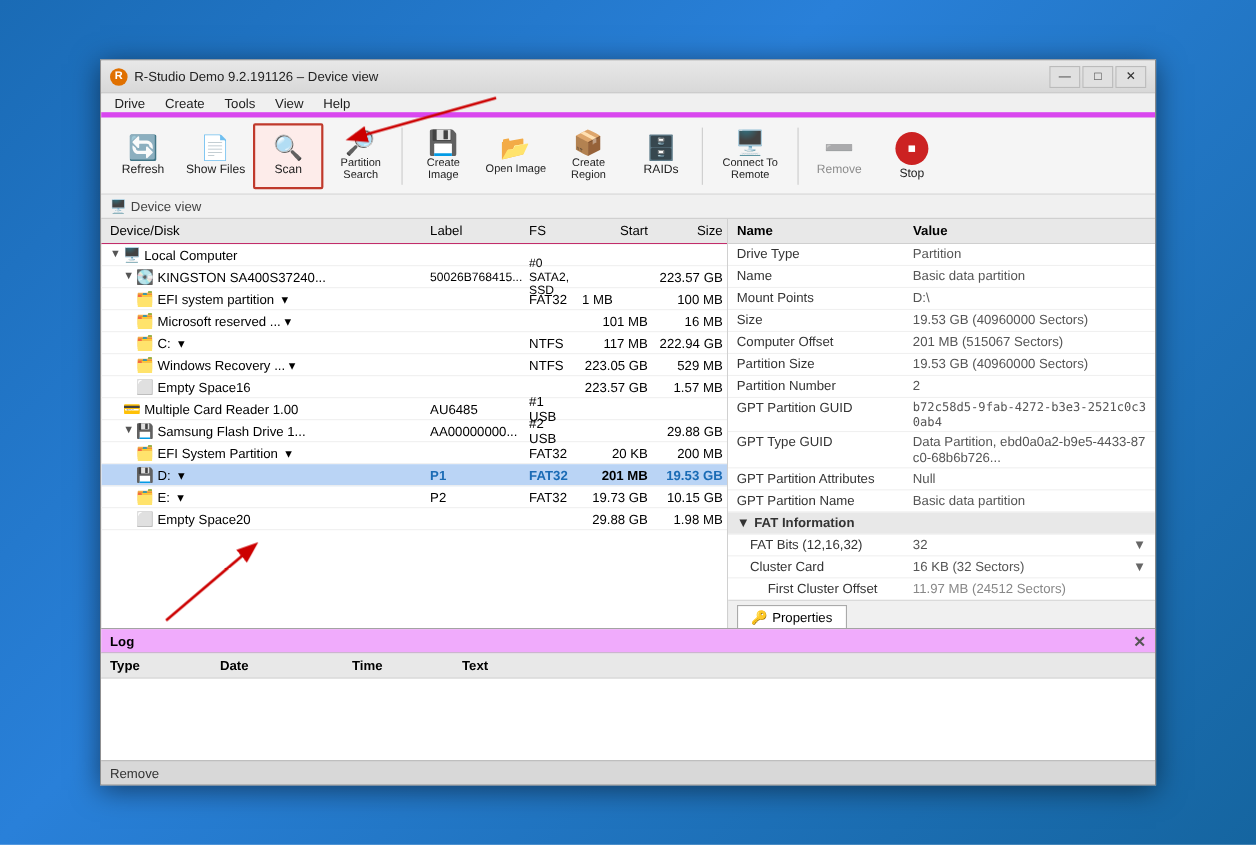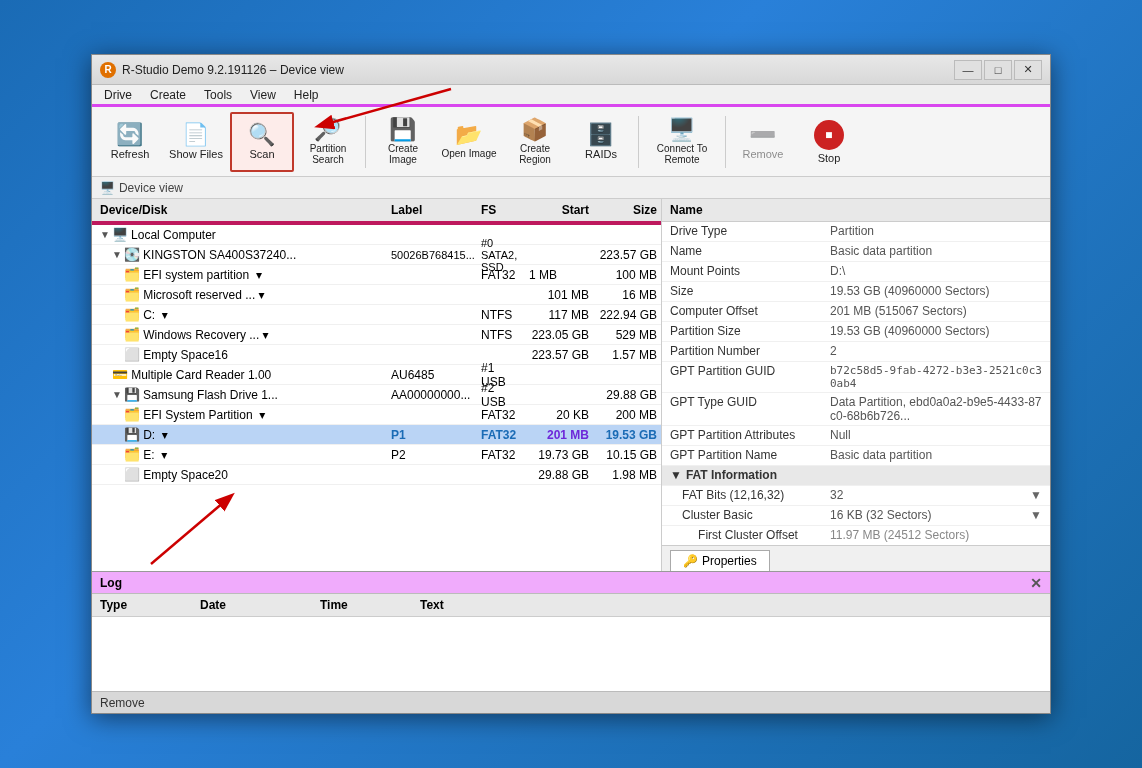--- a/index.html
+++ b/index.html
@@ -54,21 +54,21 @@
       cursor: pointer;
       display: flex; align-items: center; justify-content: center;
       color: #333;
     }
     .menu-bar {
       background: #f0f0f0;
       height: 22px;
       display: flex;
       align-items: center;
       padding: 0 4px;
-      border-bottom: 3px solid #d946ef;
+      border-bottom: 5px solid #d946ef;
       gap: 2px;
     }
     .menu-item {
       padding: 2px 8px;
       cursor: pointer;
       font-size: 12px;
       color: #222;
     }
     .toolbar {
       background: #f5f5f5;
@@ -134,22 +134,22 @@
     }
     .right-panel {
       flex: 1;
       display: flex;
       flex-direction: column;
       overflow: hidden;
     }
     .table-header {
       display: flex;
       background: #e8e8e8;
-      border-bottom: 4px solid #be185d;
-      font-weight: bold;
+      border-bottom: 1px solid #be185d;
+      font-weight: normal;
       font-size: 12px;
       padding: 2px 0;
       user-select: none;
     }
     .col-device { flex: 1; padding: 2px 8px; }
     .col-label { width: 90px; padding: 2px 4px; }
     .col-fs { width: 48px; padding: 2px 4px; }
     .col-start { width: 68px; padding: 2px 4px; text-align: right; }
     .col-size { width: 68px; padding: 2px 4px; text-align: right; }
     .tree-body { flex: 1; overflow-y: auto; background: white; }
@@ -476,21 +476,21 @@
             <div class="tree-cell-label"></div>
               <div class="tree-cell-fs">FAT32</div>
               <div class="tree-cell-start" style="text-align:right">20 KB</div>
               <div class="tree-cell-size">200 MB</div>
           </div>
 
           <div class="tree-row selected" style="background:#bad4f5;">
             <div class="tree-cell-device"><span class="indent" style="width:28px"></span><span class="dev-icon" style="color:#1a6bb5;">💾</span>D: &nbsp;▾</div>
             <div class="tree-cell-label" style="color:#1a6bb5;font-weight:bold;">P1</div>
             <div class="tree-cell-fs" style="color:#1a6bb5;font-weight:bold;">FAT32</div>
-            <div class="tree-cell-start" style="text-align:right;color:#6d28d9;font-weight:bold;">201 MB</div>
+            <div class="tree-cell-start" style="text-align:right;color:#000000;font-weight:bold;">201 MB</div>
             <div class="tree-cell-size" style="color:#1a6bb5;font-weight:bold;">19.53 GB</div>
           </div>
 
           <div class="tree-row">
             <div class="tree-cell-device"><span class="indent" style="width:28px"></span><span class="dev-icon">🗂️</span>E: &nbsp;▾</div>
             <div class="tree-cell-label">P2</div>
               <div class="tree-cell-fs">FAT32</div>
               <div class="tree-cell-start" style="text-align:right">19.73 GB</div>
               <div class="tree-cell-size">10.15 GB</div>
           </div>
@@ -501,20 +501,21 @@
               <div class="tree-cell-fs"></div>
               <div class="tree-cell-start" style="text-align:right">29.88 GB</div>
               <div class="tree-cell-size">1.98 MB</div>
           </div>
         </div>
       </div>
 
       <div class="right-panel">
         <div class="props-header">
           <div class="props-col-name">Name</div>
+          <div class="props-col-value">Value</div>
         </div>
         <div class="props-body">
 
           <div class="props-row">
             <div class="props-cell-name">Drive Type</div>
             <div class="props-cell-value">Partition</div>
           </div>
           <div class="props-row">
             <div class="props-cell-name">Name</div>
             <div class="props-cell-value">Basic data partition</div>
@@ -558,21 +559,21 @@
 
           <div class="props-row section-header">
             <div class="props-cell-name"><span style="margin-right:4px;">▼</span>FAT Information</div>
             <div class="props-cell-value"></div>
           </div>
           <div class="props-row">
             <div class="props-cell-name" style="padding-left:20px;">FAT Bits (12,16,32)</div>
             <div class="props-cell-value">32 <span style="float:right;color:#666;">▼</span></div>
           </div>
           <div class="props-row">
-            <div class="props-cell-name" style="padding-left:20px;">Cluster Basic</div>
+            <div class="props-cell-name" style="padding-left:20px;">Cluster Card</div>
             <div class="props-cell-value">16 KB (32 Sectors) <span style="float:right;color:#666;">▼</span></div>
           </div>
           <div class="props-row">
             <div class="props-cell-name" style="padding-left:20px;text-align:center;">First Cluster Offset</div>
             <div class="props-cell-value" style="color:#888;">11.97 MB (24512 Sectors)</div>
           </div>
         </div>
 
         <div class="props-tabs">
           <div class="props-tab active">

